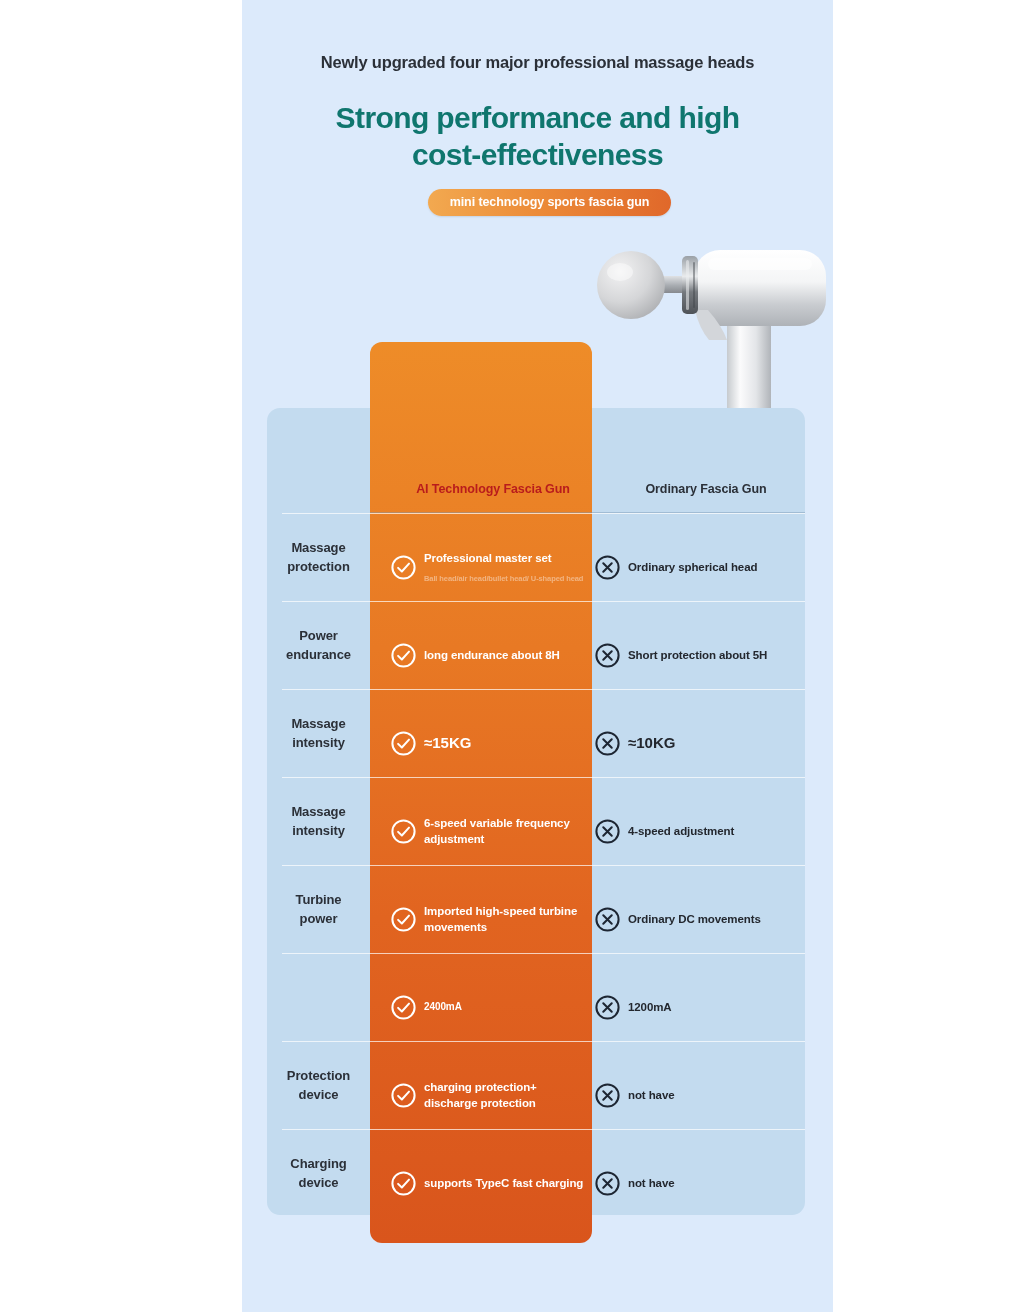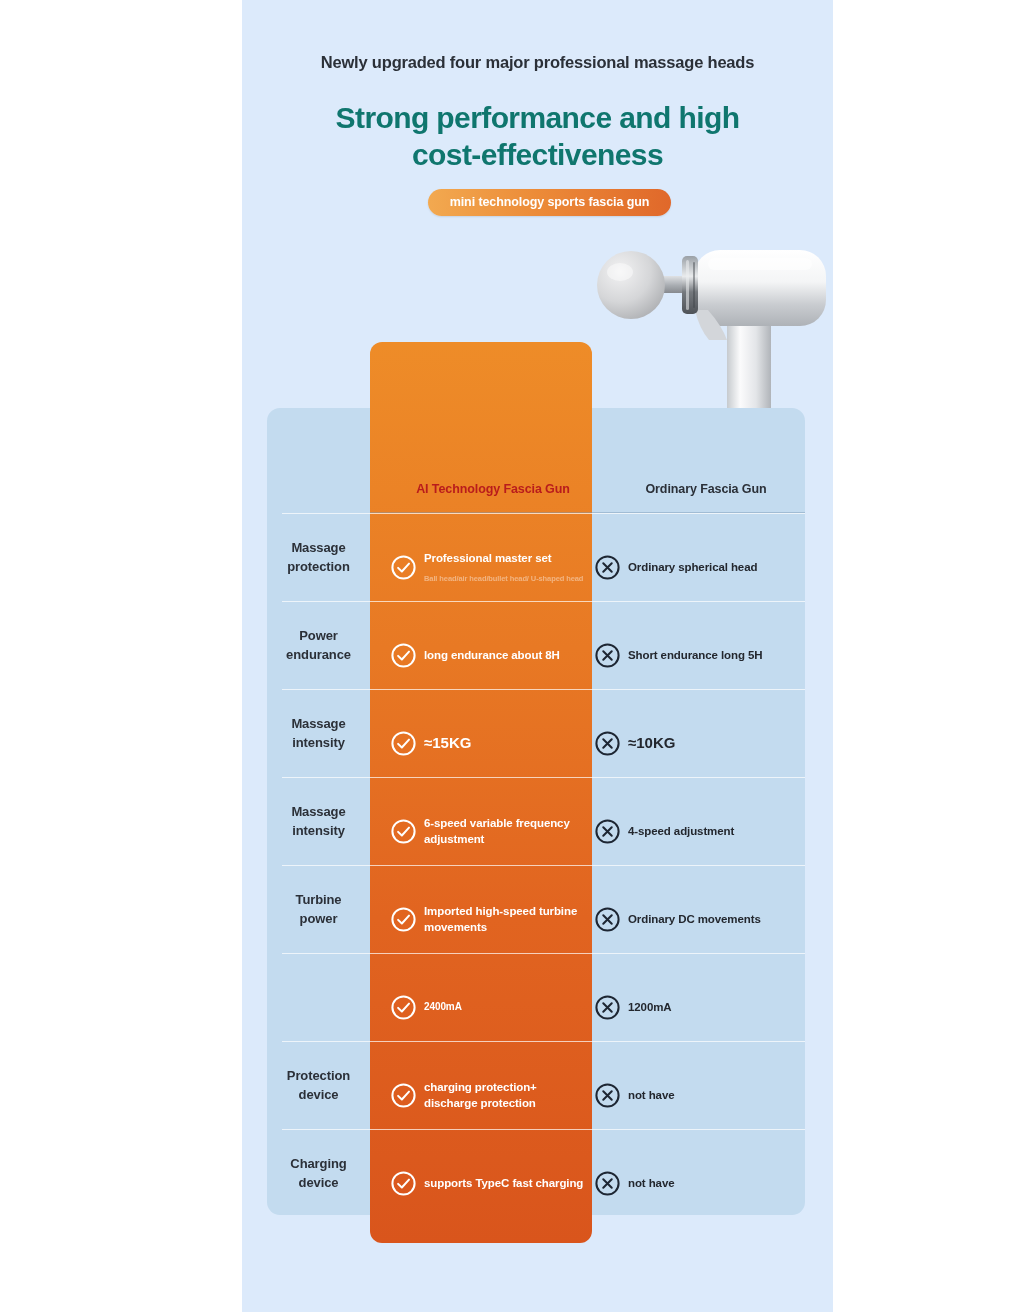--- a/index.html
+++ b/index.html
@@ -221,21 +221,21 @@
         </span>
         <span class="txt txt-ai">long endurance about 8H</span>
       </div>
       <div class="cell cell-ord">
         <span class="icon">
           <svg viewBox="0 0 28 28">
               <circle cx="14" cy="14" r="11.5" fill="none" stroke="#1d2633" stroke-width="2.1"></circle>
               <path d="M9.6 9.6 l8.8 8.8 M18.4 9.6 l-8.8 8.8" fill="none" stroke="#1d2633" stroke-width="2.1" stroke-linecap="round"></path>
             </svg>
         </span>
-        <span class="txt txt-ord">Short endurance long 5H</span>
+        <span class="txt txt-ord">Short protection about 5H</span>
       </div>
     </div>
 
     <div class="row">
       <div class="row-rule"></div>
       <div class="cell-label">
         <span>Massage</span>
         <span>intensity</span>
       </div>
       <div class="cell cell-ai">

